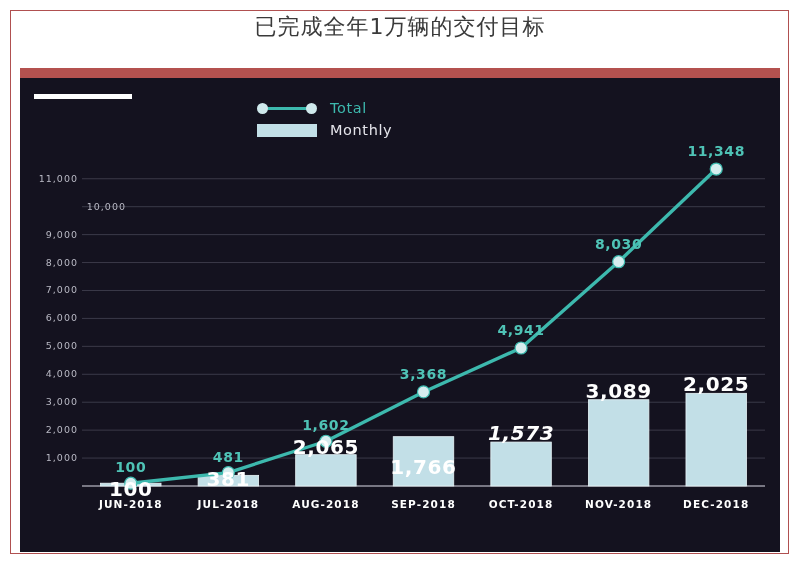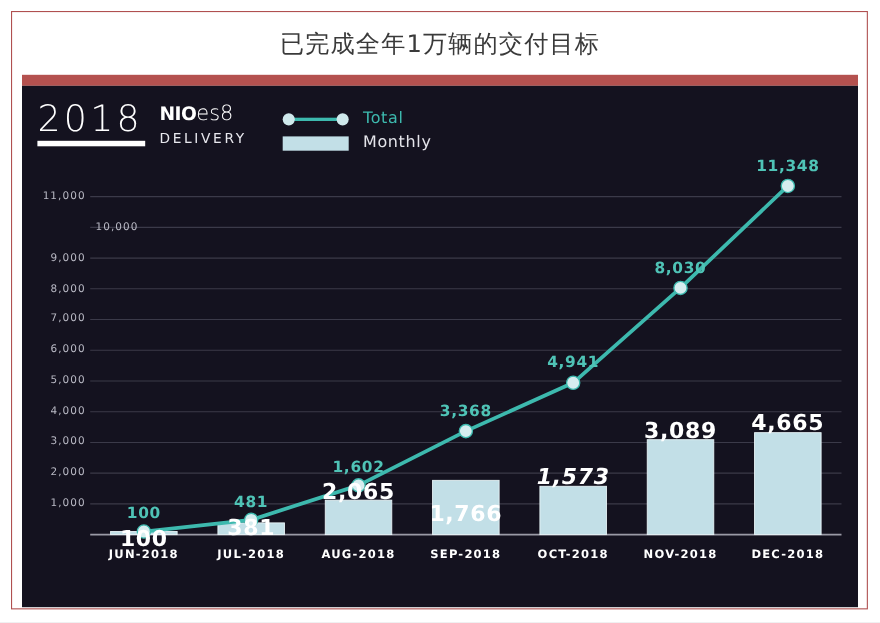--- a/index.html
+++ b/index.html
@@ -34,21 +34,21 @@
     pointer-events: none;
   }
 
   #title-bar {
     position: absolute;
     left: 12px;
     top: 12px;
     width: 776px;
     height: 55px;
     display: flex;
-    align-items: center;
+    align-items: flex-start;
     justify-content: center;
   }
   #title-text {
     font-size: 22px;
     color: #3a3a3a;
     font-family: "DejaVu Sans", "Liberation Sans", sans-serif;
     letter-spacing: 1px;
     white-space: nowrap;
   }
 
@@ -242,30 +242,23 @@
     <div id="title-text">已完成全年1万辆的交付目标</div>
   </div>
 
   <div id="accent-stripe"></div>
 
   <div id="chart-panel">
 
     <div id="panel-header">
 
       <div id="year-block">
-        <div id="year-text">2018</div>
         <div id="year-underline"></div>
       </div>
 
-      <div id="brand-block">
-        <div id="brand-line1">
-          <span class="brand-nio">NIO</span><span class="brand-es8">es8</span>
-        </div>
-        <div id="brand-line2">DELIVERY</div>
-      </div>
 
       <div id="legend">
         <div class="legend-row">
           <span class="legend-marker">
             <span class="legend-line"></span>
             <span class="legend-dot left"></span>
             <span class="legend-dot right"></span>
           </span>
           <span class="legend-label total">Total</span>
         </div>
@@ -327,21 +320,21 @@
           <div class="value-label total" style="width: 97.5714px; left: 354.714px; top: 217.928px;">3,368</div>
           <div class="value-label total" style="width: 97.5714px; left: 452.286px; top: 173.993px;">4,941</div>
           <div class="value-label total" style="width: 97.5714px; left: 549.857px; top: 87.7138px;">8,030</div>
           <div class="value-label total" style="width: 97.5714px; left: 647.429px; top: -4.96138px;">11,348</div>
           <div class="value-label monthly" style="width: 97.5714px; left: 62px; top: 329.207px;">100</div>
           <div class="value-label monthly" style="width: 97.5714px; left: 159.571px; top: 318.565px; text-align: center;">381</div>
           <div class="value-label monthly" style="width: 97.5714px; left: 257.143px; top: 287.254px;">2,065</div>
           <div class="value-label monthly" style="width: 97.5714px; left: 354.714px; top: 267.674px; margin-top: 39px;">1,766</div>
           <div class="value-label monthly" style="width: 97.5714px; left: 452.286px; top: 273.064px; font-style: italic;">1,573</div>
           <div class="value-label monthly" style="width: 97.5714px; left: 549.857px; top: 230.721px;">3,089</div>
-          <div class="value-label monthly" style="width: 97.5714px; left: 647.429px; top: 224.325px;">4,665</div>
+          <div class="value-label monthly" style="width: 97.5714px; left: 647.429px; top: 224.325px;">2,025</div>
           <div class="xtick-label" style="width: 97.5714px; left: 62px; top: 350px;">JUN-2018</div>
           <div class="xtick-label" style="width: 97.5714px; left: 159.571px; top: 350px;">JUL-2018</div>
           <div class="xtick-label" style="width: 97.5714px; left: 257.143px; top: 350px;">AUG-2018</div>
           <div class="xtick-label" style="width: 97.5714px; left: 354.714px; top: 350px;">SEP-2018</div>
           <div class="xtick-label" style="width: 97.5714px; left: 452.286px; top: 350px;">OCT-2018</div>
           <div class="xtick-label" style="width: 97.5714px; left: 549.857px; top: 350px;">NOV-2018</div>
           <div class="xtick-label" style="width: 97.5714px; left: 647.429px; top: 350px;">DEC-2018</div>
         </div>
     </div>
 

